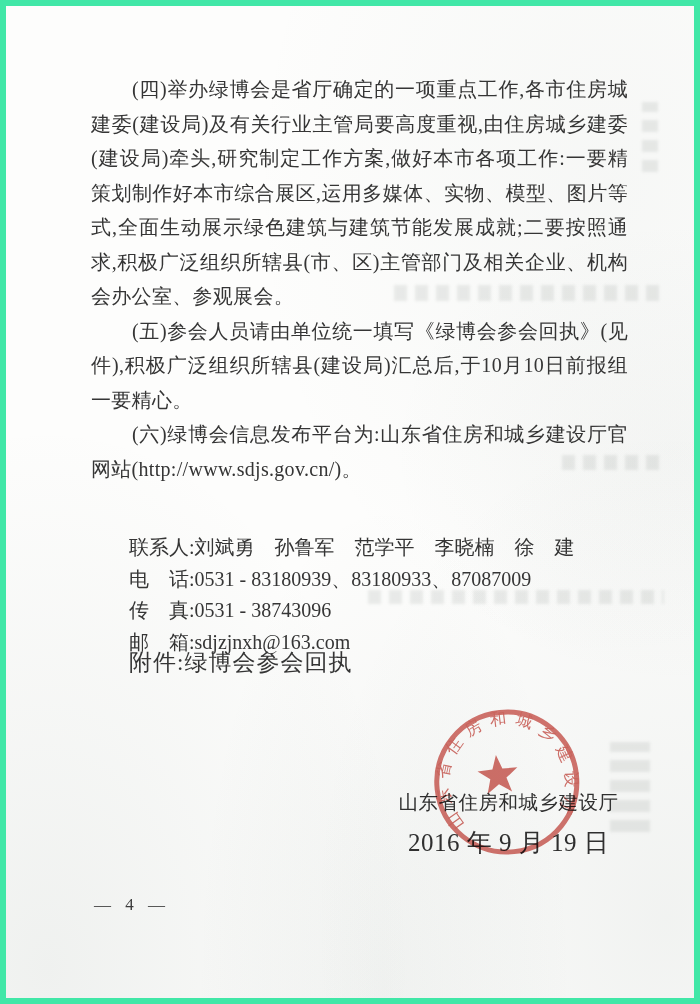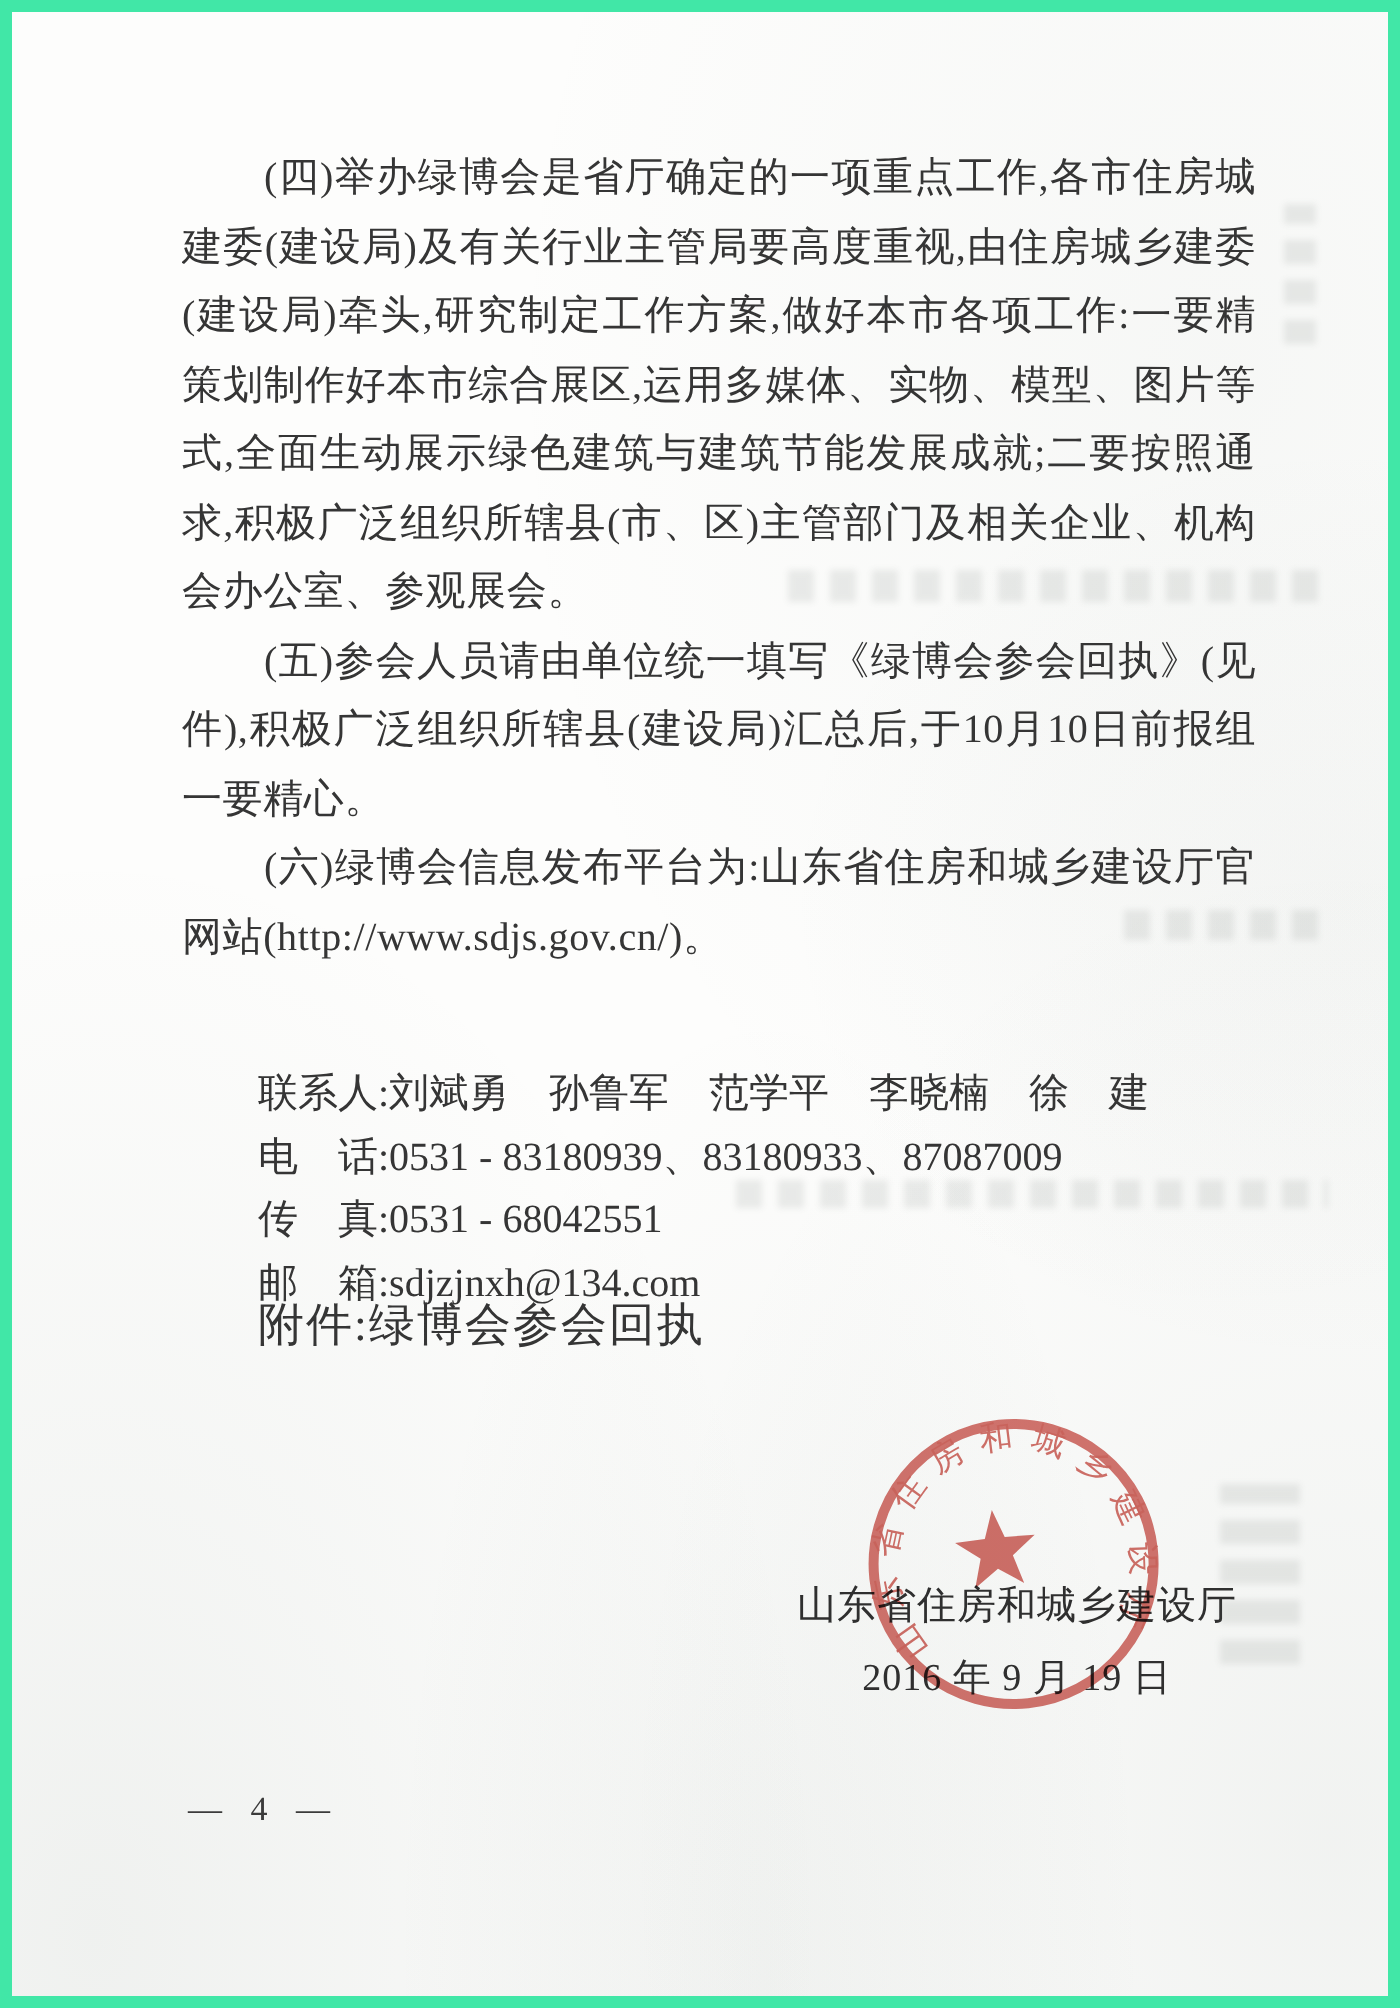--- a/index.html
+++ b/index.html
@@ -42,21 +42,21 @@
   }
   .attachment-line{
     position:absolute; left:123px; top:641px;
     font-size:23px; color:#353535; letter-spacing:1px;
   }
   .signature-block{
     position:absolute; left:385px; top:783px; width:235px;
     text-align:center; color:#2f2f2f;
   }
   .issuer{ font-size:19.5px; letter-spacing:.5px; white-space:nowrap; }
-  .issue-date{ font-size:19px; margin-top:10px; letter-spacing:.5px; }
+  .issue-date{ font-size:25px; margin-top:10px; letter-spacing:.5px; }
   .page-number{
     position:absolute; left:88px; top:889px;
     font-size:17px; letter-spacing:5px; color:#3b3b3b; white-space:nowrap;
   }
   
   .seal{
     position:absolute; left:420px; top:697px; width:162px; height:162px;
     mix-blend-mode:multiply; opacity:.85;
     transform:rotate(-6deg);
   }
@@ -82,22 +82,22 @@
       <div class="line just indent">(五)参会人员请由单位统一填写《绿博会参会回执》(见附</div>
       <div class="line just">件),积极广泛组织所辖县(建设局)汇总后,于10月10日前报组委</div>
       <div class="line">一要精心。</div>
       <div class="line just indent">(六)绿博会信息发布平台为:山东省住房和城乡建设厅官方</div>
       <div class="line">网站(http://www.sdjs.gov.cn/)。</div>
     </div>
 
     <div class="contact-block">
       <div class="line">联系人:刘斌勇　孙鲁军　范学平　李晓楠　徐　建</div>
       <div class="line">电　话:0531 - 83180939、83180933、87087009</div>
-      <div class="line">传　真:0531 - 68042551</div>
-      <div class="line">邮　箱:sdjzjnxh@134.com</div>
+      <div class="line">传　真:0531 - 38743096</div>
+      <div class="line">邮　箱:sdjzjnxh@163.com</div>
     </div>
 
     <div class="attachment-line">附件:绿博会参会回执</div>
 
     <div class="signature-block">
       <div class="issuer">山东省住房和城乡建设厅</div>
       <div class="issue-date">2016 年 9 月 19 日</div>
     </div>
 
     <svg class="seal" viewBox="0 0 162 162" xmlns="http://www.w3.org/2000/svg">

